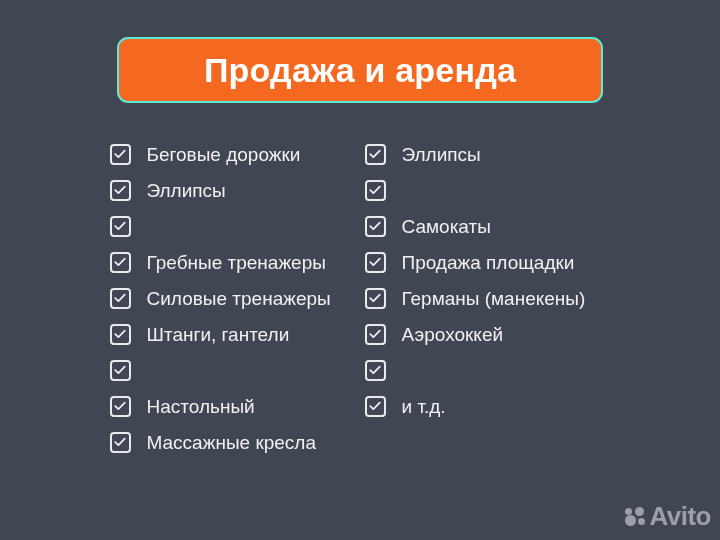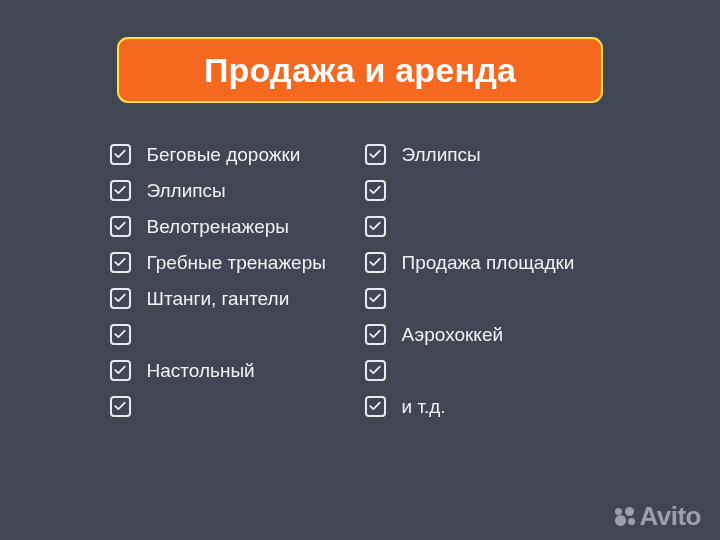--- a/index.html
+++ b/index.html
@@ -23,21 +23,21 @@
 
   
   .banner {
     position: absolute;
     left: 117px;
     top: 37px;
     width: 486px;
     height: 66px;
     box-sizing: border-box;
     background: #F4681F;
-    border: 2px solid #fde047;
+    border: 2px solid #5eead4;
     border-radius: 11px;
     display: flex;
     align-items: center;
     justify-content: center;
   }
   .banner-title {
     color: #FFFFFF;
     font-size: 34px;
     font-weight: bold;
     letter-spacing: 0.2px;
@@ -82,21 +82,21 @@
     margin-left: 16px;
     color: #F0F1F3;
     font-size: 19px;
     line-height: 1;
     white-space: nowrap;
   }
 
   
   .watermark {
     position: absolute;
-    right: 19px;
+    right: 9px;
     bottom: 11px;
     display: flex;
     align-items: center;
     opacity: 0.60;
     text-align: right;
   }
   .wm-dots {
     position: relative;
     width: 21px;
     height: 19px;
@@ -146,36 +146,43 @@
             </svg>
           </span>
           <span class="check-label">Эллипсы</span>
         </div>
         <div class="check-row">
           <span class="checkbox">
             <svg width="14" height="14" viewBox="0 0 14 14">
               <path d="M2.2 7.1 L5.4 10.2 L11.8 3.6" fill="none" stroke="#F0F1F3" stroke-width="1.7" stroke-linecap="round" stroke-linejoin="round"></path>
             </svg>
           </span>
-          <span class="check-label">Велотренажеры</span>
         </div>
         <div class="check-row">
           <span class="checkbox">
             <svg width="14" height="14" viewBox="0 0 14 14">
               <path d="M2.2 7.1 L5.4 10.2 L11.8 3.6" fill="none" stroke="#F0F1F3" stroke-width="1.7" stroke-linecap="round" stroke-linejoin="round"></path>
             </svg>
           </span>
           <span class="check-label">Гребные тренажеры</span>
         </div>
         <div class="check-row">
           <span class="checkbox">
             <svg width="14" height="14" viewBox="0 0 14 14">
               <path d="M2.2 7.1 L5.4 10.2 L11.8 3.6" fill="none" stroke="#F0F1F3" stroke-width="1.7" stroke-linecap="round" stroke-linejoin="round"></path>
             </svg>
           </span>
+          <span class="check-label">Силовые тренажеры</span>
+        </div>
+        <div class="check-row">
+          <span class="checkbox">
+            <svg width="14" height="14" viewBox="0 0 14 14">
+              <path d="M2.2 7.1 L5.4 10.2 L11.8 3.6" fill="none" stroke="#F0F1F3" stroke-width="1.7" stroke-linecap="round" stroke-linejoin="round"></path>
+            </svg>
+          </span>
           <span class="check-label">Штанги, гантели</span>
         </div>
         <div class="check-row">
           <span class="checkbox">
             <svg width="14" height="14" viewBox="0 0 14 14">
               <path d="M2.2 7.1 L5.4 10.2 L11.8 3.6" fill="none" stroke="#F0F1F3" stroke-width="1.7" stroke-linecap="round" stroke-linejoin="round"></path>
             </svg>
           </span>
         </div>
         <div class="check-row">
@@ -185,20 +192,21 @@
             </svg>
           </span>
           <span class="check-label">Настольный</span>
         </div>
         <div class="check-row">
           <span class="checkbox">
             <svg width="14" height="14" viewBox="0 0 14 14">
               <path d="M2.2 7.1 L5.4 10.2 L11.8 3.6" fill="none" stroke="#F0F1F3" stroke-width="1.7" stroke-linecap="round" stroke-linejoin="round"></path>
             </svg>
           </span>
+          <span class="check-label">Массажные кресла</span>
         </div>
       </div>
     <div class="col col-right">
         <div class="check-row">
           <span class="checkbox">
             <svg width="14" height="14" viewBox="0 0 14 14">
               <path d="M2.2 7.1 L5.4 10.2 L11.8 3.6" fill="none" stroke="#F0F1F3" stroke-width="1.7" stroke-linecap="round" stroke-linejoin="round"></path>
             </svg>
           </span>
           <span class="check-label">Эллипсы</span>
@@ -209,35 +217,37 @@
               <path d="M2.2 7.1 L5.4 10.2 L11.8 3.6" fill="none" stroke="#F0F1F3" stroke-width="1.7" stroke-linecap="round" stroke-linejoin="round"></path>
             </svg>
           </span>
         </div>
         <div class="check-row">
           <span class="checkbox">
             <svg width="14" height="14" viewBox="0 0 14 14">
               <path d="M2.2 7.1 L5.4 10.2 L11.8 3.6" fill="none" stroke="#F0F1F3" stroke-width="1.7" stroke-linecap="round" stroke-linejoin="round"></path>
             </svg>
           </span>
+          <span class="check-label">Самокаты</span>
         </div>
         <div class="check-row">
           <span class="checkbox">
             <svg width="14" height="14" viewBox="0 0 14 14">
               <path d="M2.2 7.1 L5.4 10.2 L11.8 3.6" fill="none" stroke="#F0F1F3" stroke-width="1.7" stroke-linecap="round" stroke-linejoin="round"></path>
             </svg>
           </span>
           <span class="check-label">Продажа площадки</span>
         </div>
         <div class="check-row">
           <span class="checkbox">
             <svg width="14" height="14" viewBox="0 0 14 14">
               <path d="M2.2 7.1 L5.4 10.2 L11.8 3.6" fill="none" stroke="#F0F1F3" stroke-width="1.7" stroke-linecap="round" stroke-linejoin="round"></path>
             </svg>
           </span>
+          <span class="check-label">Германы (манекены)</span>
         </div>
         <div class="check-row">
           <span class="checkbox">
             <svg width="14" height="14" viewBox="0 0 14 14">
               <path d="M2.2 7.1 L5.4 10.2 L11.8 3.6" fill="none" stroke="#F0F1F3" stroke-width="1.7" stroke-linecap="round" stroke-linejoin="round"></path>
             </svg>
           </span>
           <span class="check-label">Аэрохоккей</span>
         </div>
         <div class="check-row">

